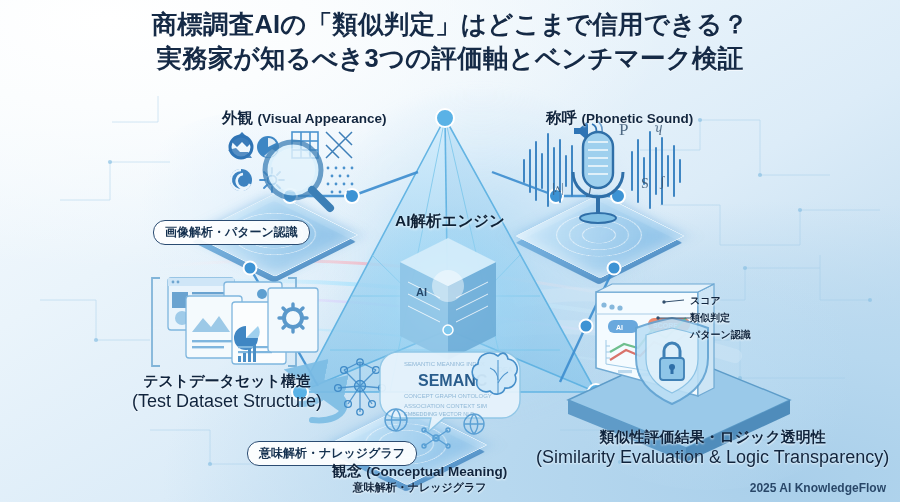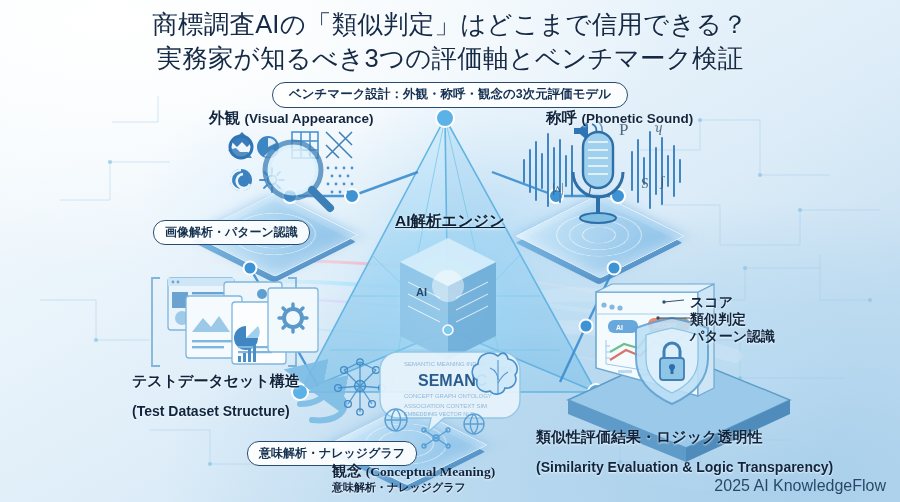--- a/index.html
+++ b/index.html
@@ -26,21 +26,21 @@
       background:radial-gradient(circle,rgba(195,225,245,.45) 0%,rgba(255,255,255,0) 70%);}
   .g3{left:120px;top:110px;width:280px;height:200px;
       background:radial-gradient(circle,rgba(225,240,252,.70) 0%,rgba(255,255,255,0) 70%);}
 
   
   .layer{position:absolute;left:0;top:0;width:900px;height:502px;}
 
   
   .title-wrap{position:absolute;left:0;top:8px;width:900px;text-align:center;z-index:40;}
   .title-line{
-    font-size:25.5px;font-weight:normal;color:#152a46;letter-spacing:.2px;
+    font-size:25.5px;font-weight:bold;color:#152a46;letter-spacing:.2px;
     line-height:1.32;white-space:nowrap;
     text-shadow:0 1px 0 rgba(255,255,255,.75);
   }
   .subtitle-pill{
     display:inline-block;margin-top:7px;
     padding:3px 16px 4px;border:1.4px solid #2a4a70;border-radius:14px;
     background:rgba(255,255,255,.82);
     font-size:12.5px;font-weight:bold;color:#163052;white-space:nowrap;
   }
 
@@ -49,37 +49,37 @@
   .node-title .jp{font-size:15.5px;}
   .node-title .en{font-size:13.5px;}
 
   .pill{
     position:absolute;z-index:40;white-space:nowrap;
     padding:2.5px 11px 3.5px;border:1.2px solid #2b4c72;border-radius:12px;
     background:rgba(255,255,255,.9);
     font-size:12px;font-weight:bold;color:#14304f;
   }
 
-  .block-label{position:absolute;z-index:40;white-space:nowrap;
+  .block-label{position:absolute;z-index:40;text-align:center;white-space:nowrap;
     color:#10243d;text-shadow:0 1px 2px rgba(255,255,255,.8);}
   .block-label .l1{font-size:15px;font-weight:bold;line-height:1.2;}
-  .block-label .l2{font-size:14px;font-weight:bold;line-height:1.25;margin-top:13px;}
+  .block-label .l2{font-size:18px;font-weight:normal;line-height:1.25;}
   .block-label .l3{font-size:11px;font-weight:bold;line-height:1.3;}
 
   .callout{position:absolute;z-index:40;white-space:nowrap;
-    font-size:14px;font-weight:bold;color:#12263f;
+    font-size:10px;font-weight:bold;color:#12263f;
     text-shadow:0 1px 2px rgba(255,255,255,.85);}
 
   .center-label{position:absolute;z-index:41;text-align:center;white-space:nowrap;
     color:#0e2136;text-shadow:0 1px 3px rgba(255,255,255,.9);}
   .center-label .c1{font-size:15.5px;font-weight:bold;line-height:1.2;}
   .center-label .c2{font-size:12.5px;font-weight:bold;line-height:1.3;}
 
   .footer{position:absolute;right:14px;bottom:7px;z-index:45;
-    font-size:16px;font-weight:normal;color:#1d3a5c;opacity:.92;white-space:nowrap;}
+    font-size:12px;font-weight:bold;color:#1d3a5c;opacity:.92;white-space:nowrap;}
 
   
   .plat{position:absolute;z-index:20;}
   .plat .top{position:absolute;left:0;top:0;width:100%;height:100%;
     background:linear-gradient(145deg,rgba(205,232,249,.95),rgba(140,194,233,.92));
     transform:rotateX(60deg) rotateZ(-45deg);
     border:1px solid rgba(255,255,255,.75);
     box-shadow:0 0 18px rgba(110,175,225,.55), inset 0 0 22px rgba(255,255,255,.55);
     border-radius:3px;}
   .plat .side{position:absolute;left:0;top:0;width:100%;height:100%;
@@ -313,21 +313,21 @@
         <circle cx="348" cy="192" r="1.4"></circle>
     </g>
 
     <g>
       <circle cx="293" cy="170" r="28" fill="#d6eefb" opacity=".75" stroke="#3c7fb6" stroke-width="5"></circle>
       <circle cx="293" cy="170" r="22" fill="#ffffff" opacity=".28"></circle>
       <line x1="312" y1="190" x2="330" y2="208" stroke="#3c7fb6" stroke-width="8" stroke-linecap="round"></line>
     </g>
   </svg>
 
-  <div class="node-title" style="left:209px;top:108px;text-align:center;">
+  <div class="node-title" style="left:222px;top:108px;text-align:center;">
     <span class="jp">外観</span>
     <span class="en">(Visual Appearance)</span>
   </div>
   <div class="pill" style="left:153px;top:220px;">画像解析・パターン認識</div>
 
   <div class="plat" style="left:540px;top:176px;width:118px;height:118px;">
     <div class="side"></div>
     <div class="top"></div>
     <div class="rings">
       <i style="width:84px;height:84px;"></i>
@@ -470,21 +470,21 @@
         <line x1="436" y1="438" x2="424" y2="430"></line>
           <line x1="436" y1="438" x2="448" y2="430"></line>
         <line x1="436" y1="438" x2="424" y2="446"></line>
           <line x1="436" y1="438" x2="448" y2="446"></line>
       </g>
     </g>
   </svg>
 
   <div class="pill" style="left:247px;top:441px;">意味解析・ナレッジグラフ</div>
 
-  <div class="block-label" style="left:332px;top:462px;font-family:Liberation Serif, serif;">
+  <div class="block-label" style="left:332px;top:462px;">
     <div class="l1">
       <span>観念</span>
       <span style="font-size:13.5px">(Conceptual Meaning)</span>
     </div>
     <div class="l3">意味解析・ナレッジグラフ</div>
   </div>
 
   <svg class="layer" viewBox="0 0 900 502" style="z-index:28">
 
     <g stroke="#6ea9d2" stroke-width="1.8" fill="none" opacity=".85">
@@ -625,25 +625,24 @@
 
   <div class="callout" style="left:690px;top:294px;">スコア</div>
   <div class="callout" style="left:690px;top:311px;">類似判定</div>
   <div class="callout" style="left:690px;top:328px;">パターン認識</div>
 
   <div class="block-label" style="left:536px;top:428px;">
     <div class="l1">類似性評価結果・ロジック透明性</div>
     <div class="l2">(Similarity Evaluation &amp; Logic Transparency)</div>
   </div>
 
-  <div class="center-label" style="left:375px;top:212px;width:150px;text-decoration:underline;">
+  <div class="center-label" style="left:375px;top:212px;width:150px;">
     <div class="c1">AI解析エンジン</div>
   </div>
 
   <div class="title-wrap">
     <div class="title-line">商標調査AIの「類似判定」はどこまで信用できる？</div>
     <div class="title-line">実務家が知るべき3つの評価軸とベンチマーク検証</div>
-    <div class="subtitle-pill">ベンチマーク設計：外観・称呼・観念の3次元評価モデル</div>
   </div>
 
   <div class="footer">2025 AI KnowledgeFlow</div>
 
 </div>
 
 </body></html>

